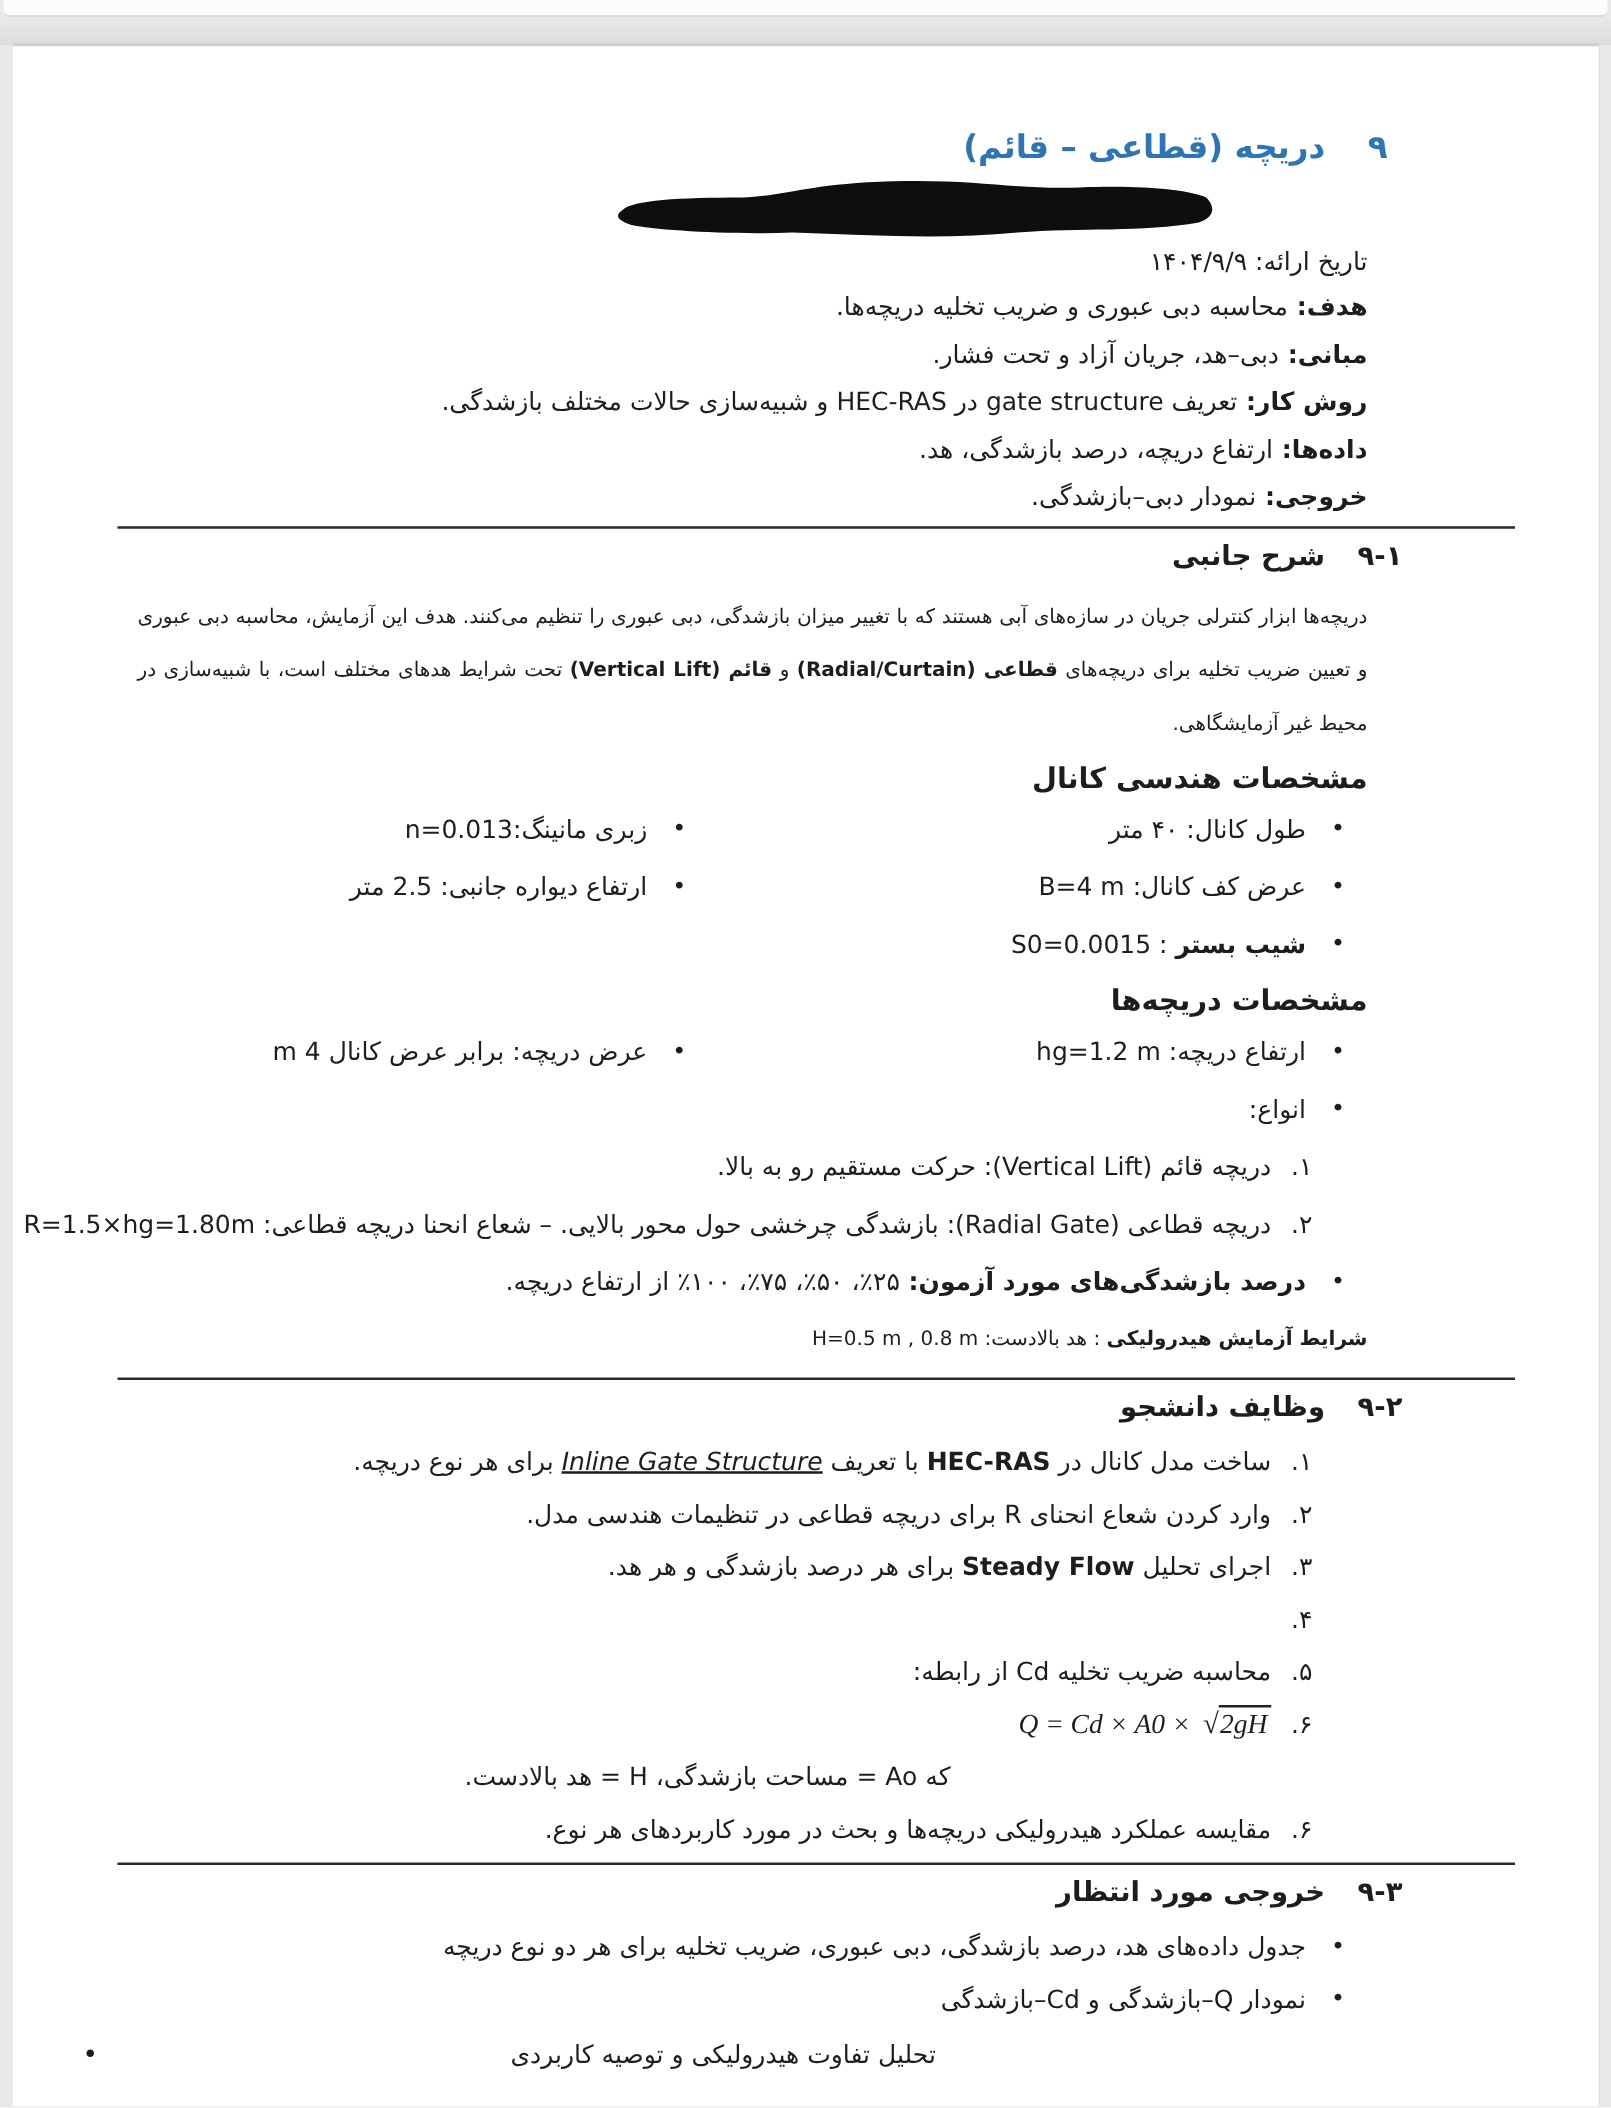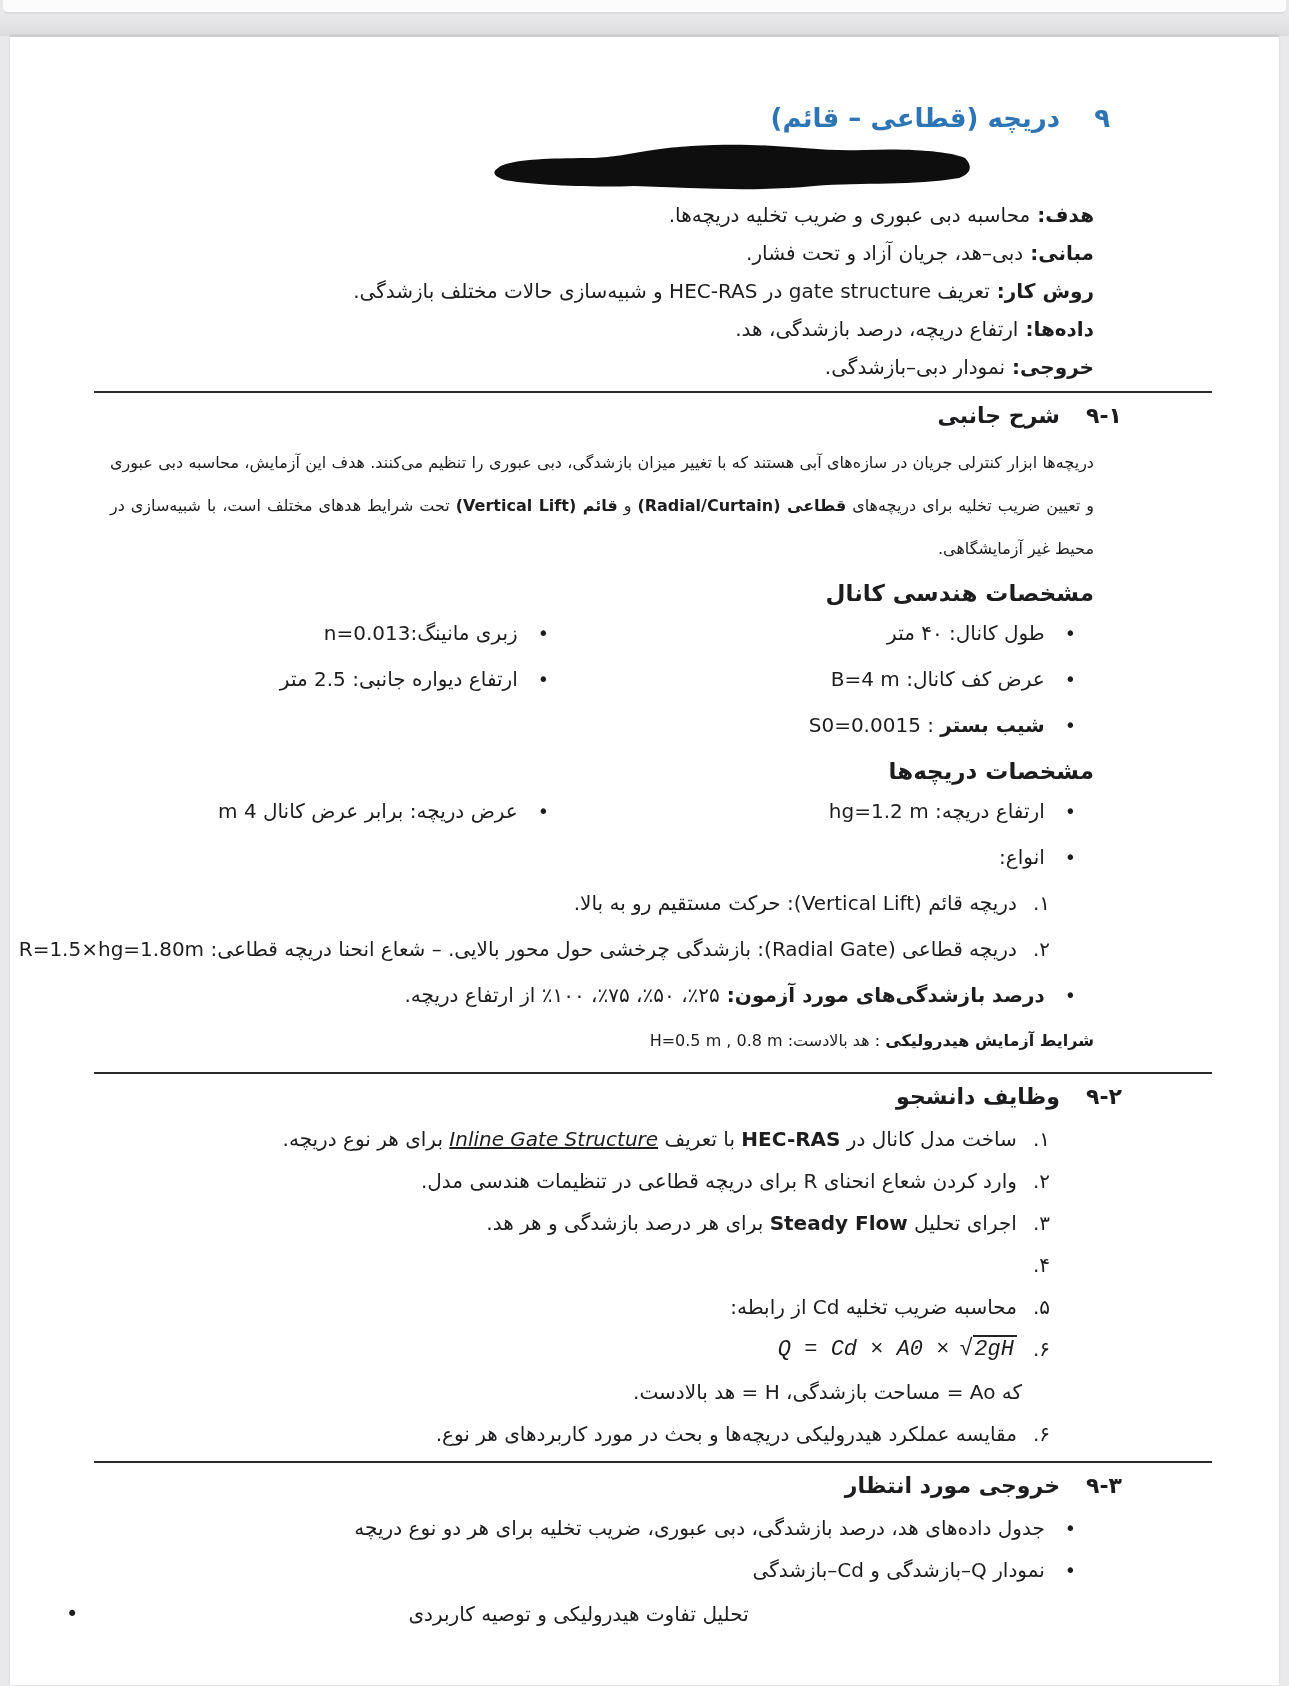--- a/index.html
+++ b/index.html
@@ -41,23 +41,23 @@
   .two-col{display:flex;margin-top:0;}
   .cell{flex:1;}
   .cell-left{padding-right:70px;}
   .bullet-line{display:flex;gap:20px;font-size:20px;line-height:30px;margin-bottom:16px;padding-right:18px;}
   .bullet-line .dot{font-size:19px;}
   .num-line{display:flex;gap:16px;font-size:20px;line-height:30px;margin-bottom:16px;padding-right:44px;}
   .tight{margin-bottom:12px;}
   .nowrap{white-space:nowrap;}
   .plain-line{font-size:16px;line-height:30px;margin-bottom:16px;}
 
-  .note-line{font-size:20px;line-height:30px;margin-bottom:12px;padding-right:72px;}
-
-  .math{direction:ltr;unicode-bidi:isolate;font-family:Liberation Mono, monospace;font-style:italic;font-size:22px;}
+  .note-line{font-size:20px;line-height:30px;margin-bottom:12px;padding-right:72px;text-align:center;}
+
+  .math{direction:ltr;unicode-bidi:isolate;font-family:Liberation Serif, serif;font-style:italic;font-size:22px;}
   .radical{font-style:normal;font-size:23px;margin-left:10px;}
   .radicand{border-top:2px solid #222;padding:0 3px 0 1px;}
 
   .last-row{direction:ltr;display:flex;align-items:center;font-size:20px;line-height:30px;margin-top:14px;}
   .last-dot{margin-left:-44px;font-size:21px;}
   .last-txt{margin-left:330px;}
 </style>
 </head>
 <body>
 
@@ -72,20 +72,21 @@
       <span>دریچه (قطاعی – قائم)</span>
     </div>
 
     <div class="redaction-row">
       <span class="peek">ی</span>
       <svg class="redaction-svg" width="490" height="54" viewBox="0 0 490 54">
         <path d="M 14,29 C 22,21 60,19 110,19 C 150,17 162,8 230,6 C 298,4 330,13 380,11 C 430,9 468,13 481,19 C 489,27 487,35 475,39 C 430,47 380,43 330,47 C 270,53 210,49 150,47 C 100,49 40,45 21,41 C 9,37 8,33 14,29 Z" fill="#0e0e0e"></path>
       </svg>
     </div>
 
+    <div class="date-line">تاریخ ارائه: ۱۴۰۴/۹/۹</div>
 
     <div class="info-block">
       <div class="info-line">
         <span class="lbl">هدف:</span><span>محاسبه دبی عبوری و ضریب تخلیه دریچه‌ها.</span>
       </div>
       <div class="info-line">
         <span class="lbl">مبانی:</span><span>دبی–هد، جریان آزاد و تحت فشار.</span>
       </div>
       <div class="info-line">
         <span class="lbl">روش کار:</span><span>تعریف gate structure در HEC-RAS و شبیه‌سازی حالات مختلف بازشدگی.</span>

